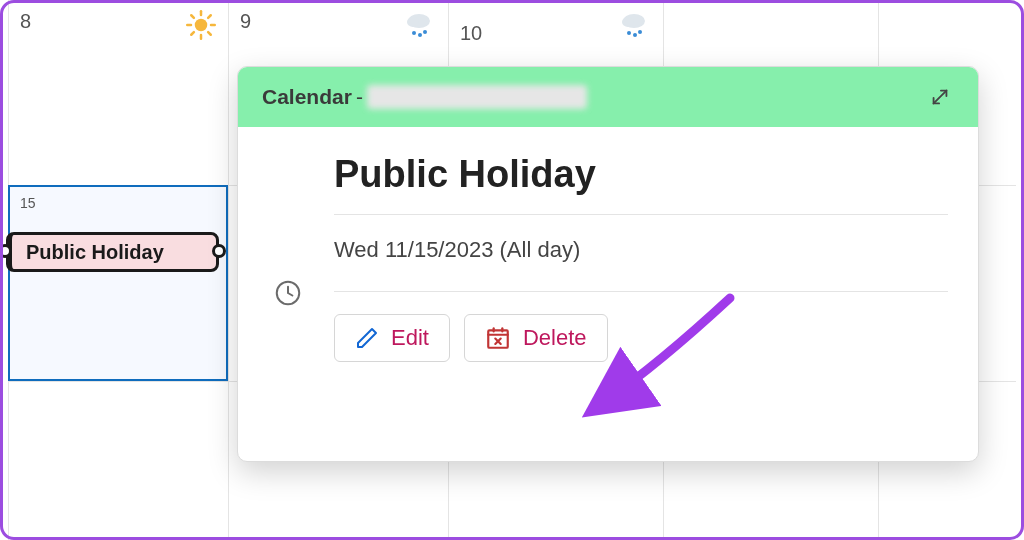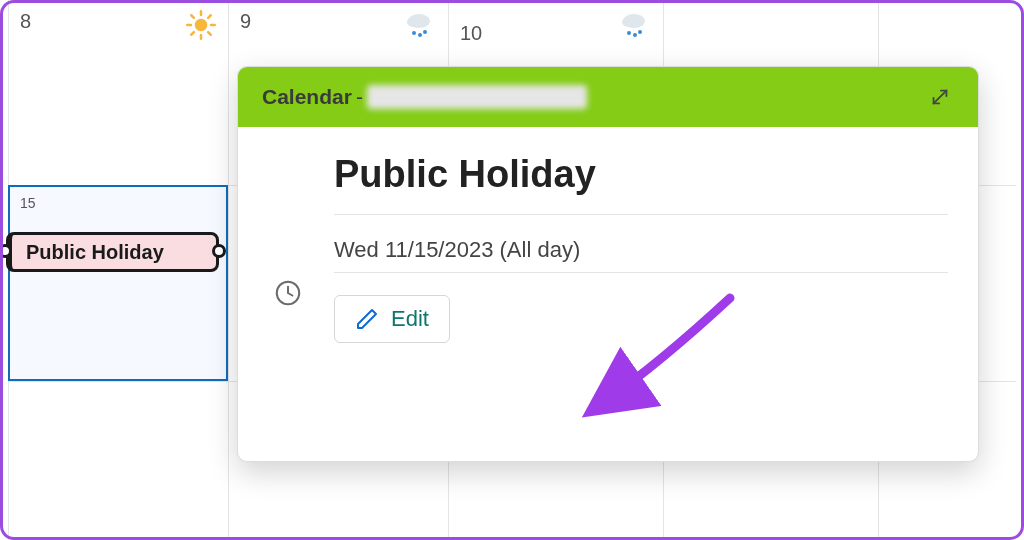--- a/index.html
+++ b/index.html
@@ -89,21 +89,21 @@
     background: #fff;
     border: 1px solid #dcdcdc;
     border-radius: 10px;
     box-shadow: 0 10px 30px rgba(0,0,0,0.18);
     overflow: hidden;
   }
   .popup-hd {
     display: flex;
     align-items: center;
     height: 60px;
-    background: #84cc16;
+    background: #86efac;
     padding: 0 24px;
     font-size: 21px;
     color: #3a3a3a;
   }
   .popup-hd .cal-label { font-weight: 700; margin-right: 4px; }
   .popup-hd .blurred {
     display: inline-block;
     width: 220px; height: 24px;
     background: #e6e6e6;
     border-radius: 4px;
@@ -121,38 +121,38 @@
     font-weight: 600;
     color: #222;
     margin: 8px 0 18px 0;
   }
   .divider { height: 1px; background: #e4e4e4; margin: 0 0 22px 0; }
 
   .time-row {
     display: flex; align-items: center;
     font-size: 22px;
     color: #444;
-    margin-bottom: 9px;
+    margin-bottom: 28px;
   }
   .clock-wrap {
     position: absolute;
     left: 34px;
     width: 32px; height: 32px;
     display: flex; align-items: center; justify-content: center;
   }
 
   .actions { display: flex; gap: 14px; margin-top: 6px; }
   .btn {
     display: inline-flex; align-items: center; gap: 12px;
     border: 1px solid #d6d6d6;
     background: #fff;
     border-radius: 6px;
     padding: 10px 20px;
     font-size: 22px;
-    color: #0f766e;
+    color: #be185d;
     cursor: pointer;
   }
   .btn svg { display: block; }
 
   
   .arrow {
     position: absolute;
     pointer-events: none;
   }
 </style>
@@ -256,20 +256,33 @@
     <div class="actions">
       <button class="btn">
         <span>
           <svg width="24" height="24" viewBox="0 0 24 24" fill="none" stroke="#1267d4" stroke-width="2" stroke-linecap="round" stroke-linejoin="round">
             <path d="M17 3l4 4L7 21H3v-4L17 3z"></path>
           </svg>
         </span>
         <span>Edit</span>
       </button>
 
+      <button class="btn">
+        <span>
+          <svg width="26" height="26" viewBox="0 0 24 24" fill="none" stroke="#c13535" stroke-width="2" stroke-linecap="round" stroke-linejoin="round">
+            <rect x="3" y="5" width="18" height="16" rx="1"></rect>
+            <line x1="3" y1="9" x2="21" y2="9"></line>
+            <line x1="8" y1="3" x2="8" y2="6"></line>
+            <line x1="16" y1="3" x2="16" y2="6"></line>
+            <line x1="9.5" y1="12.5" x2="14.5" y2="17.5"></line>
+            <line x1="14.5" y1="12.5" x2="9.5" y2="17.5"></line>
+          </svg>
+        </span>
+        <span>Delete</span>
+      </button>
     </div>
   </div>
 </div>
 
 <svg class="arrow" style="left:580px;top:290px" width="170" height="130" viewBox="0 0 170 130">
   <defs>
     <marker id="ah" markerWidth="8" markerHeight="8" refX="5" refY="4" orient="auto">
       <path d="M0,0 L8,4 L0,8 Z" fill="#a03bea"></path>
     </marker>
   </defs>

